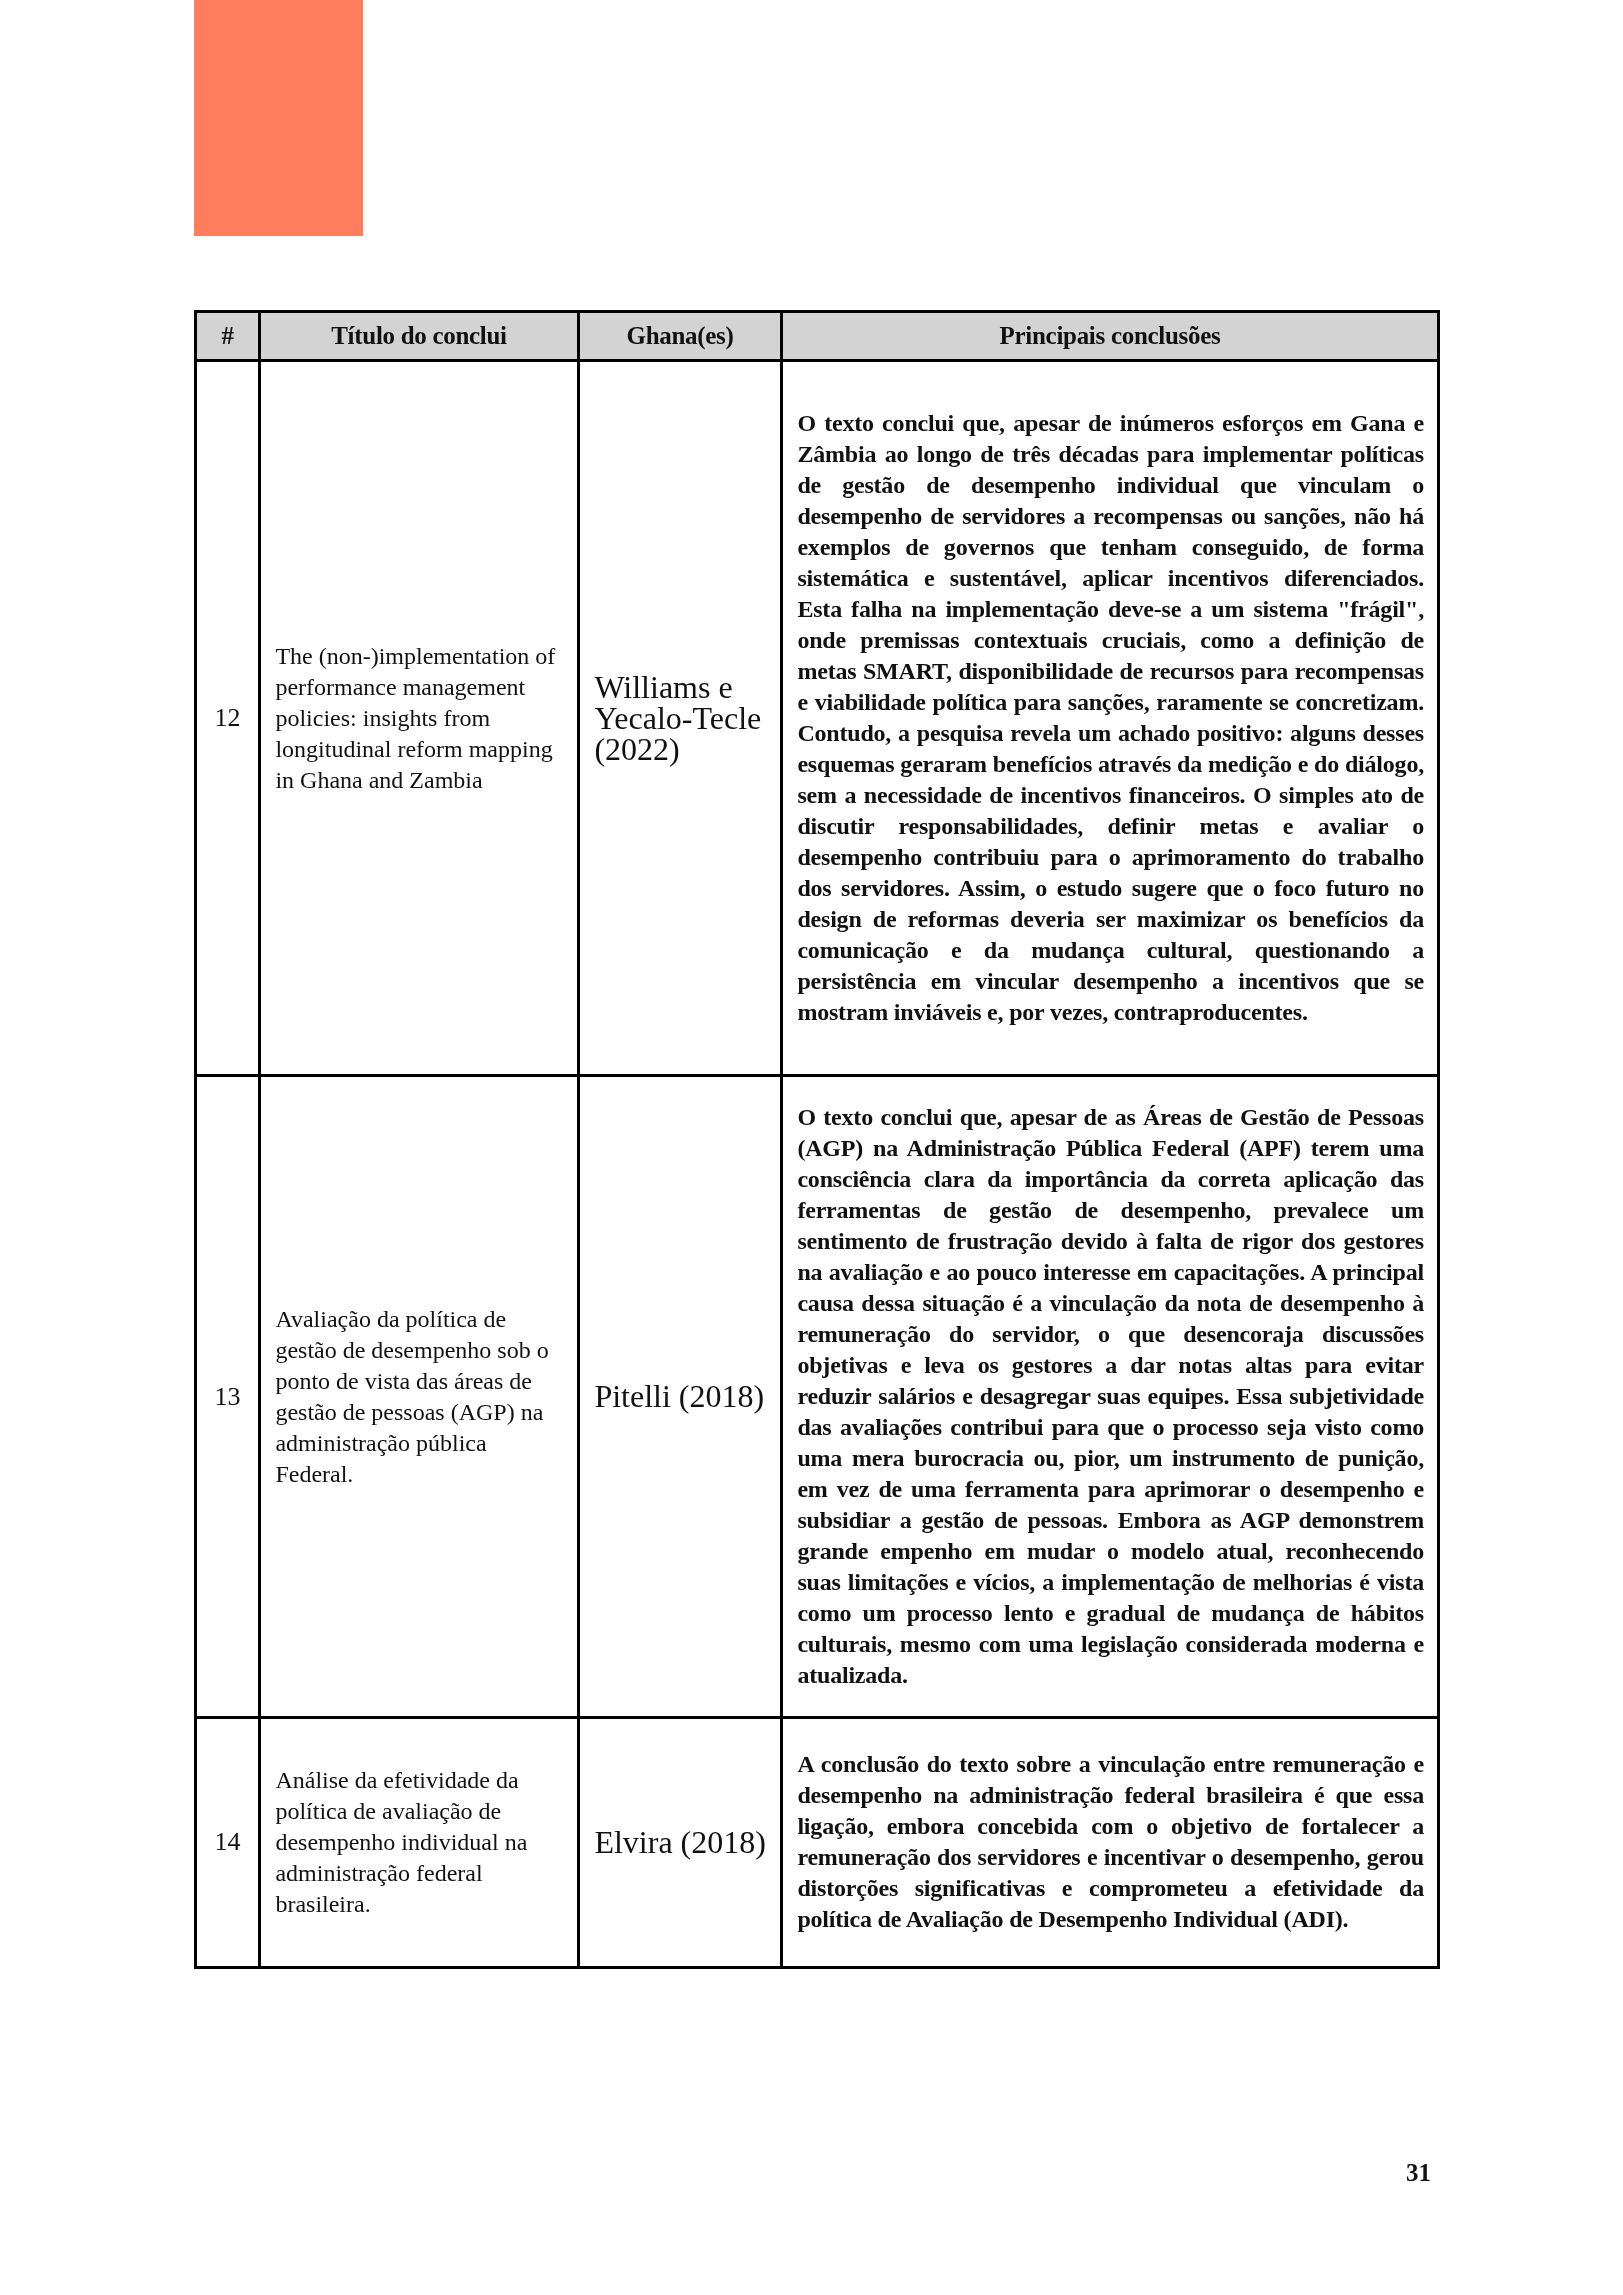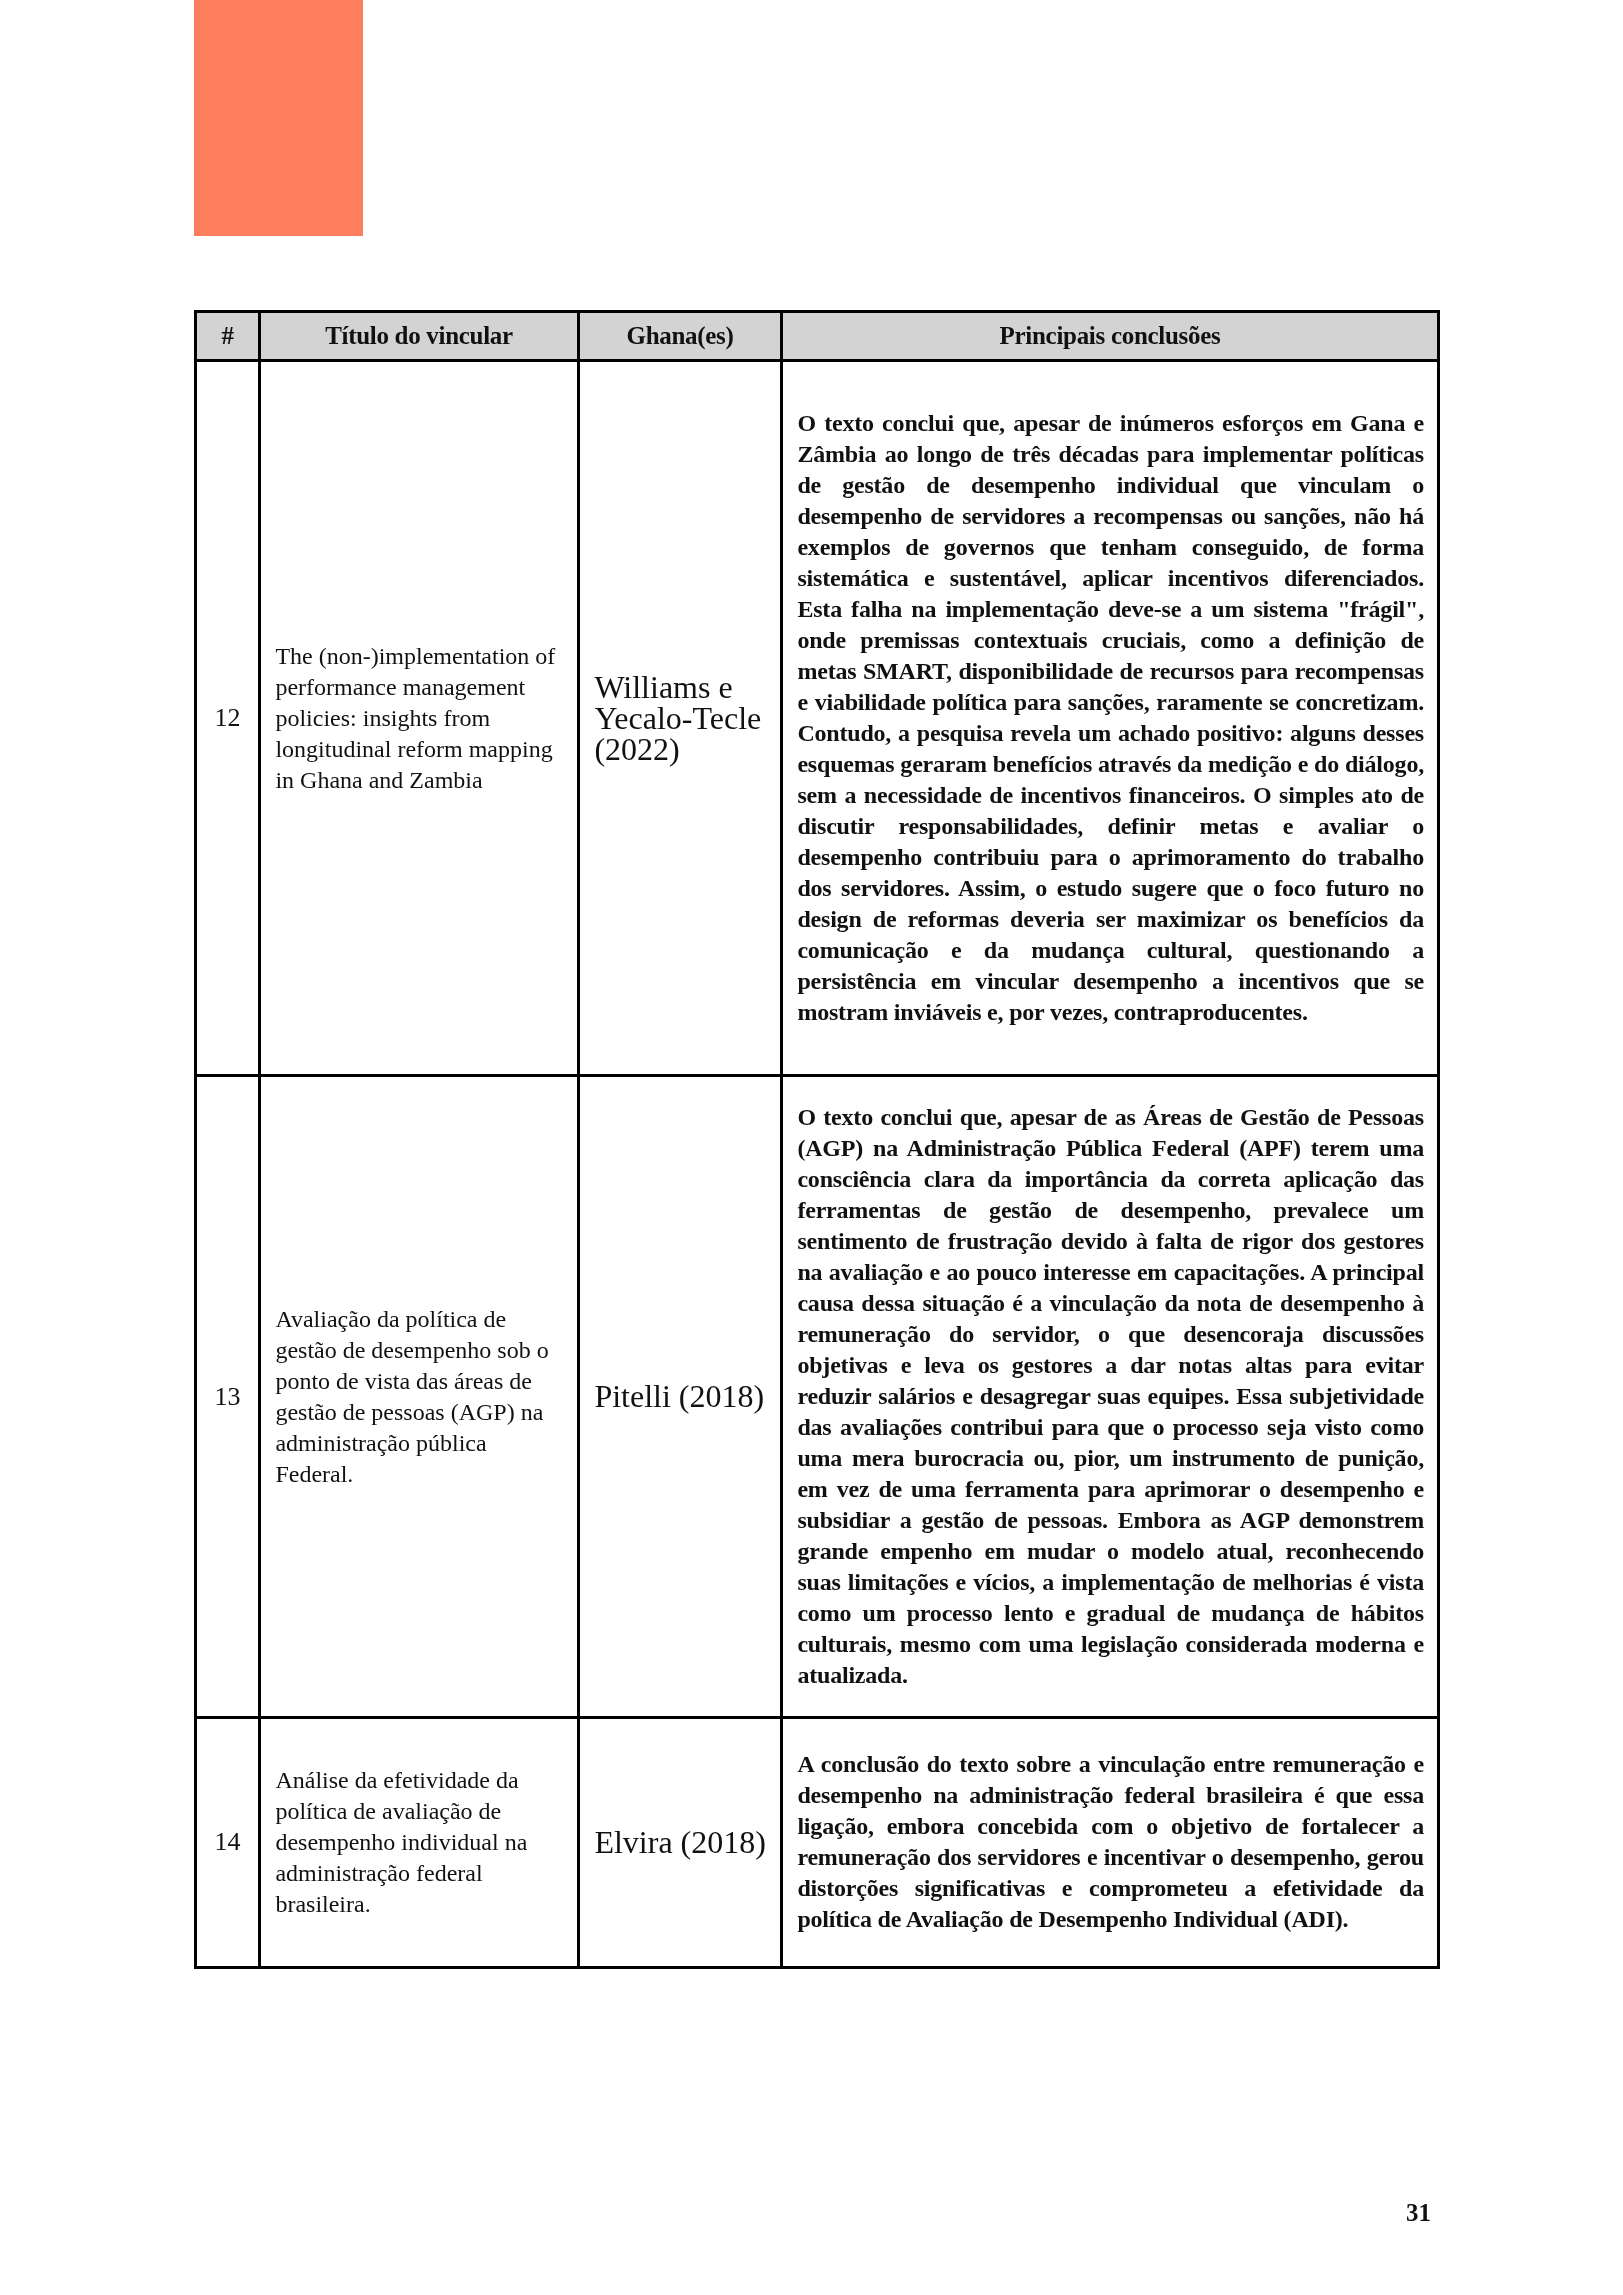--- a/index.html
+++ b/index.html
@@ -31,39 +31,39 @@
   td.title { font-size:24px; line-height:31px; padding:0 11.8px 0 14.4px; text-align:left; }
   td.author { font-size:32px; line-height:31px; padding:0 11.8px 0 14.4px; text-align:left; }
   td.concl {
     font-size:24px; line-height:31px; text-align:justify;
     padding:9.2px 13px 9.2px 14.4px; letter-spacing:-0.2px;font-weight:bold;
   }
   tr.row-12 td { height:694px; }
   tr.row-13 td { height:620px; }
   tr.row-14 td { height:229px; }
   .page-number {
-    position:absolute; left:1406px; top:2159px; font-size:25px; font-weight:bold;margin-top:40px;
+    position:absolute; left:1406px; top:2159px; font-size:25px; font-weight:bold;
   }
 </style>
 </head>
 <body>
 
 <div class="accent-block" style="background: rgb(252, 126, 93);"></div>
 
 <table class="review">
   <colgroup>
     <col class="c-num">
       <col class="c-title">
       <col class="c-author">
       <col class="c-concl">
   </colgroup>
   <thead>
     <tr>
       <th>#</th>
-      <th>Título do vincular</th>
+      <th>Título do conclui</th>
       <th>Ghana(es)</th>
       <th>Principais conclusões</th>
     </tr>
   </thead>
   <tbody>
     <tr class="row-12">
       <td class="num">12</td>
       <td class="title">The (non-)implementation of performance management policies: insights from longitudinal reform mapping in Ghana and Zambia</td>
       <td class="author">Williams e Yecalo-Tecle (2022)</td>
       <td class="concl">O texto conclui que, apesar de inúmeros esforços em Gana e Zâmbia ao longo de três décadas para implementar políticas de gestão de desempenho individual que vinculam o desempenho de servidores a recompensas ou sanções, não há exemplos de governos que tenham conseguido, de forma sistemática e sustentável, aplicar incentivos diferenciados. Esta falha na implementação deve-se a um sistema "frágil", onde premissas contextuais cruciais, como a definição de metas SMART, disponibilidade de recursos para recompensas e viabilidade política para sanções, raramente se concretizam. Contudo, a pesquisa revela um achado positivo: alguns desses esquemas geraram benefícios através da medição e do diálogo, sem a necessidade de incentivos financeiros. O simples ato de discutir responsabilidades, definir metas e avaliar o desempenho contribuiu para o aprimoramento do trabalho dos servidores. Assim, o estudo sugere que o foco futuro no design de reformas deveria ser maximizar os benefícios da comunicação e da mudança cultural, questionando a persistência em vincular desempenho a incentivos que se mostram inviáveis e, por vezes, contraproducentes.</td>

